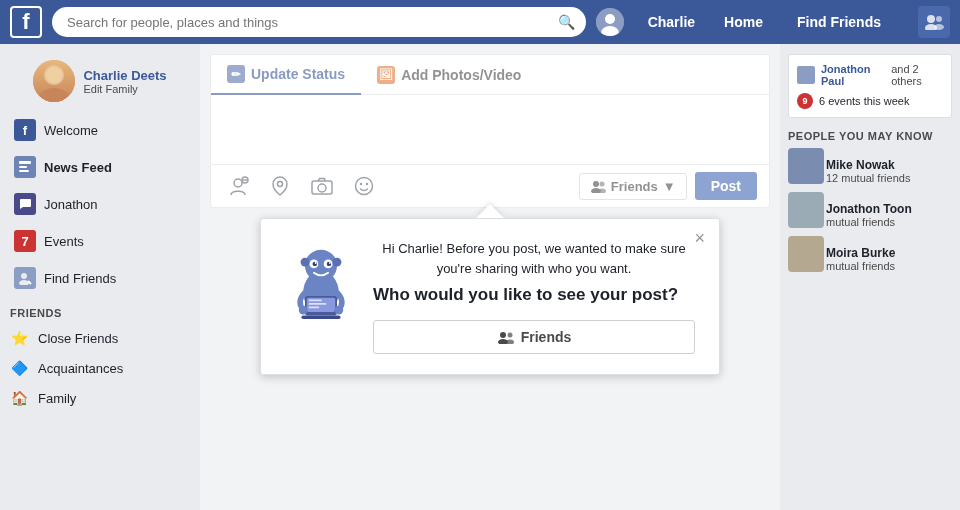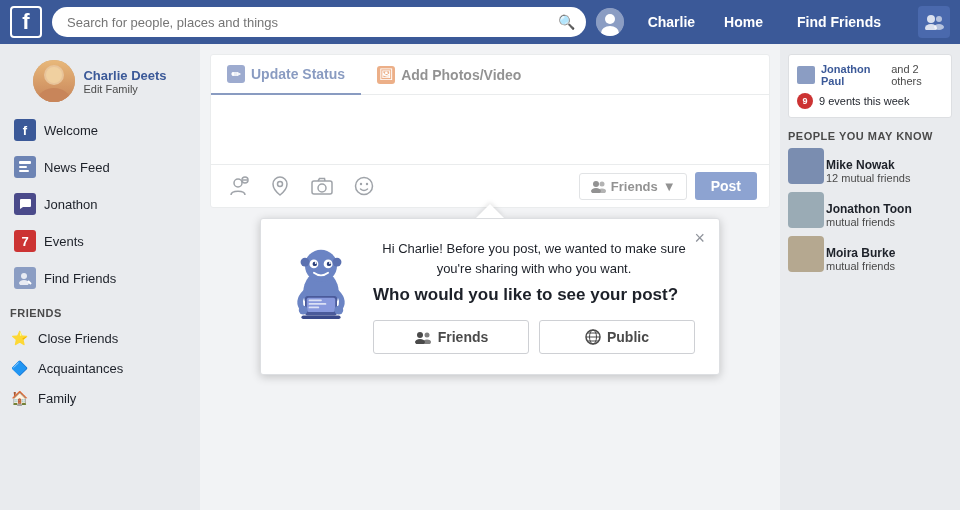--- a/index.html
+++ b/index.html
@@ -134,21 +134,21 @@
       display: flex;
       align-items: center;
       padding: 7px 10px;
       gap: 8px;
       font-size: 13px;
       color: #1d2129;
       cursor: pointer;
       border-radius: 4px;
       margin: 1px 4px;
     }
-    .sidebar-nav-item.active { font-weight: normal; text-align: right; }
+    .sidebar-nav-item.active { font-weight: bold; text-align: right; }
     .sidebar-nav-item .icon-box {
       width: 22px; height: 22px;
       border-radius: 3px;
       display: flex; align-items: center; justify-content: center;
       flex-shrink: 0;
       font-size: 13px;
     }
     .icon-fb { background: #3b5998; color: #fff; font-weight: bold; font-size: 11px; }
     .icon-news { background: #6d84b4; color: #fff; }
     .icon-msg { background: #4a4a8a; color: #fff; }
@@ -657,47 +657,37 @@
             <div class="popup-buttons">
               <button class="popup-btn">
                 <svg width="18" height="14" viewBox="0 0 18 14">
                   <circle cx="6" cy="5" r="3" fill="#4a4a4a"></circle>
                   <ellipse cx="6" cy="12" rx="5" ry="3" fill="#4a4a4a"></ellipse>
                   <circle cx="13" cy="5" r="2.5" fill="#4a4a4a" opacity="0.7"></circle>
                   <ellipse cx="13" cy="12" rx="4" ry="2.5" fill="#4a4a4a" opacity="0.7"></ellipse>
                 </svg>
                 <span>Friends</span>
               </button>
-              <button class="popup-btn">
-                <svg width="16" height="16" viewBox="0 0 16 16">
-                  <circle cx="8" cy="8" r="7" fill="none" stroke="#4a4a4a" stroke-width="1.5"></circle>
-                  <ellipse cx="8" cy="8" rx="3.5" ry="7" fill="none" stroke="#4a4a4a" stroke-width="1"></ellipse>
-                  <line x1="1" y1="8" x2="15" y2="8" stroke="#4a4a4a" stroke-width="1"></line>
-                  <line x1="3" y1="4" x2="13" y2="4" stroke="#4a4a4a" stroke-width="1"></line>
-                  <line x1="3" y1="12" x2="13" y2="12" stroke="#4a4a4a" stroke-width="1"></line>
-                </svg>
-                <span>Public</span>
-              </button>
             </div>
           </div>
         </div>
       </div>
     </div>
   </main>
 
   <aside class="right-sidebar">
     <div class="right-sidebar-card">
       <div class="jonathon-event">
         <div style="background:#8b9dc3;width:18px;height:18px;border-radius:2px;flex-shrink:0;"></div>
         <span style="font-size:11px;font-weight:bold;color:#3b5998;">Jonathon Paul</span>
         <span style="font-size:11px;color:#4a4a4a;">and 2 others</span>
       </div>
       <div style="display:flex;align-items:center;gap:6px;">
         <div class="event-count-badge">9</div>
-        <span style="font-size:11px;color:#1d2129;">9 events this week</span>
+        <span style="font-size:11px;color:#1d2129;">6 events this week</span>
       </div>
     </div>
 
     <div class="right-section-title">PEOPLE YOU MAY KNOW</div>
 
     <div class="person-row">
       <div class="person-avatar" style="background:#7a8db0;"></div>
       <div class="person-info">
         <div class="person-name">Mike Nowak</div>
         <div class="person-mutual">12 mutual friends</div>

